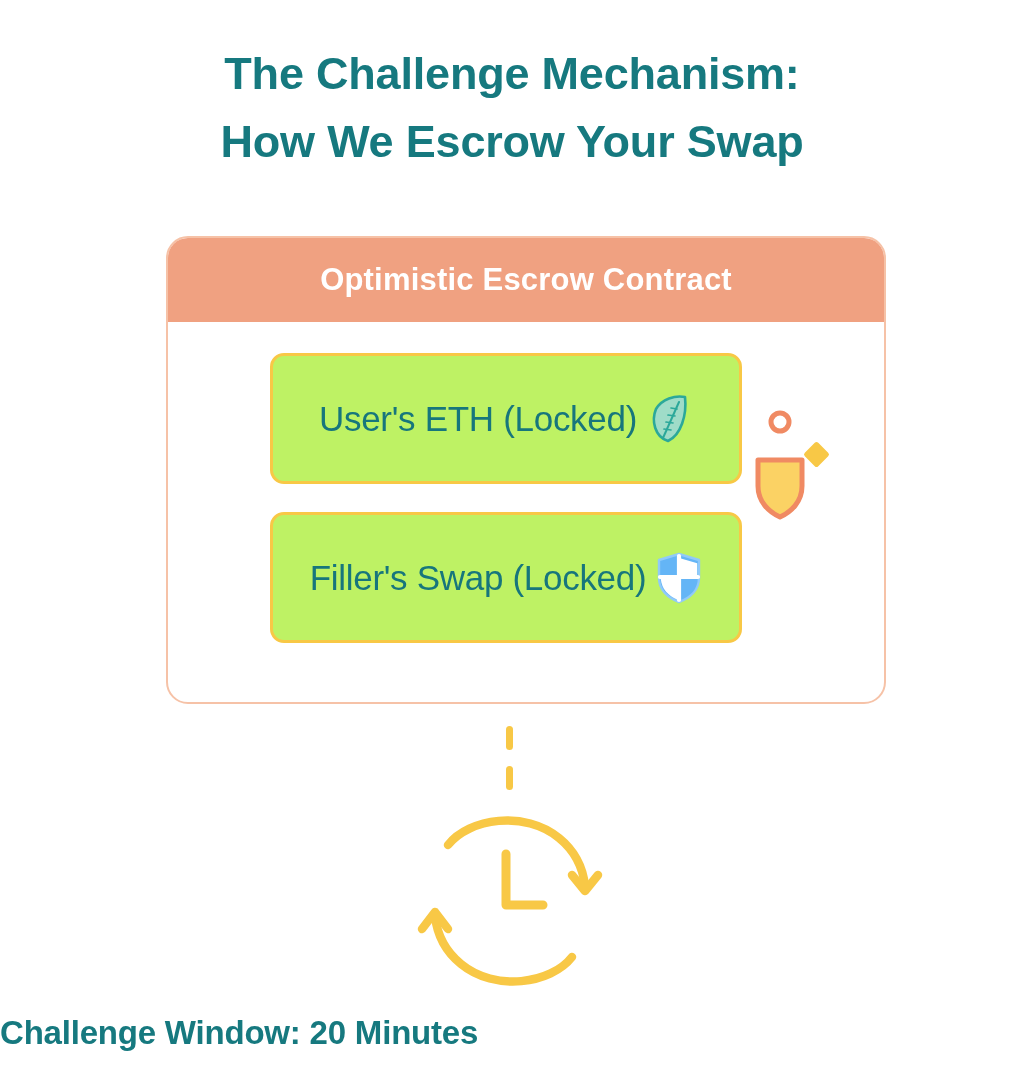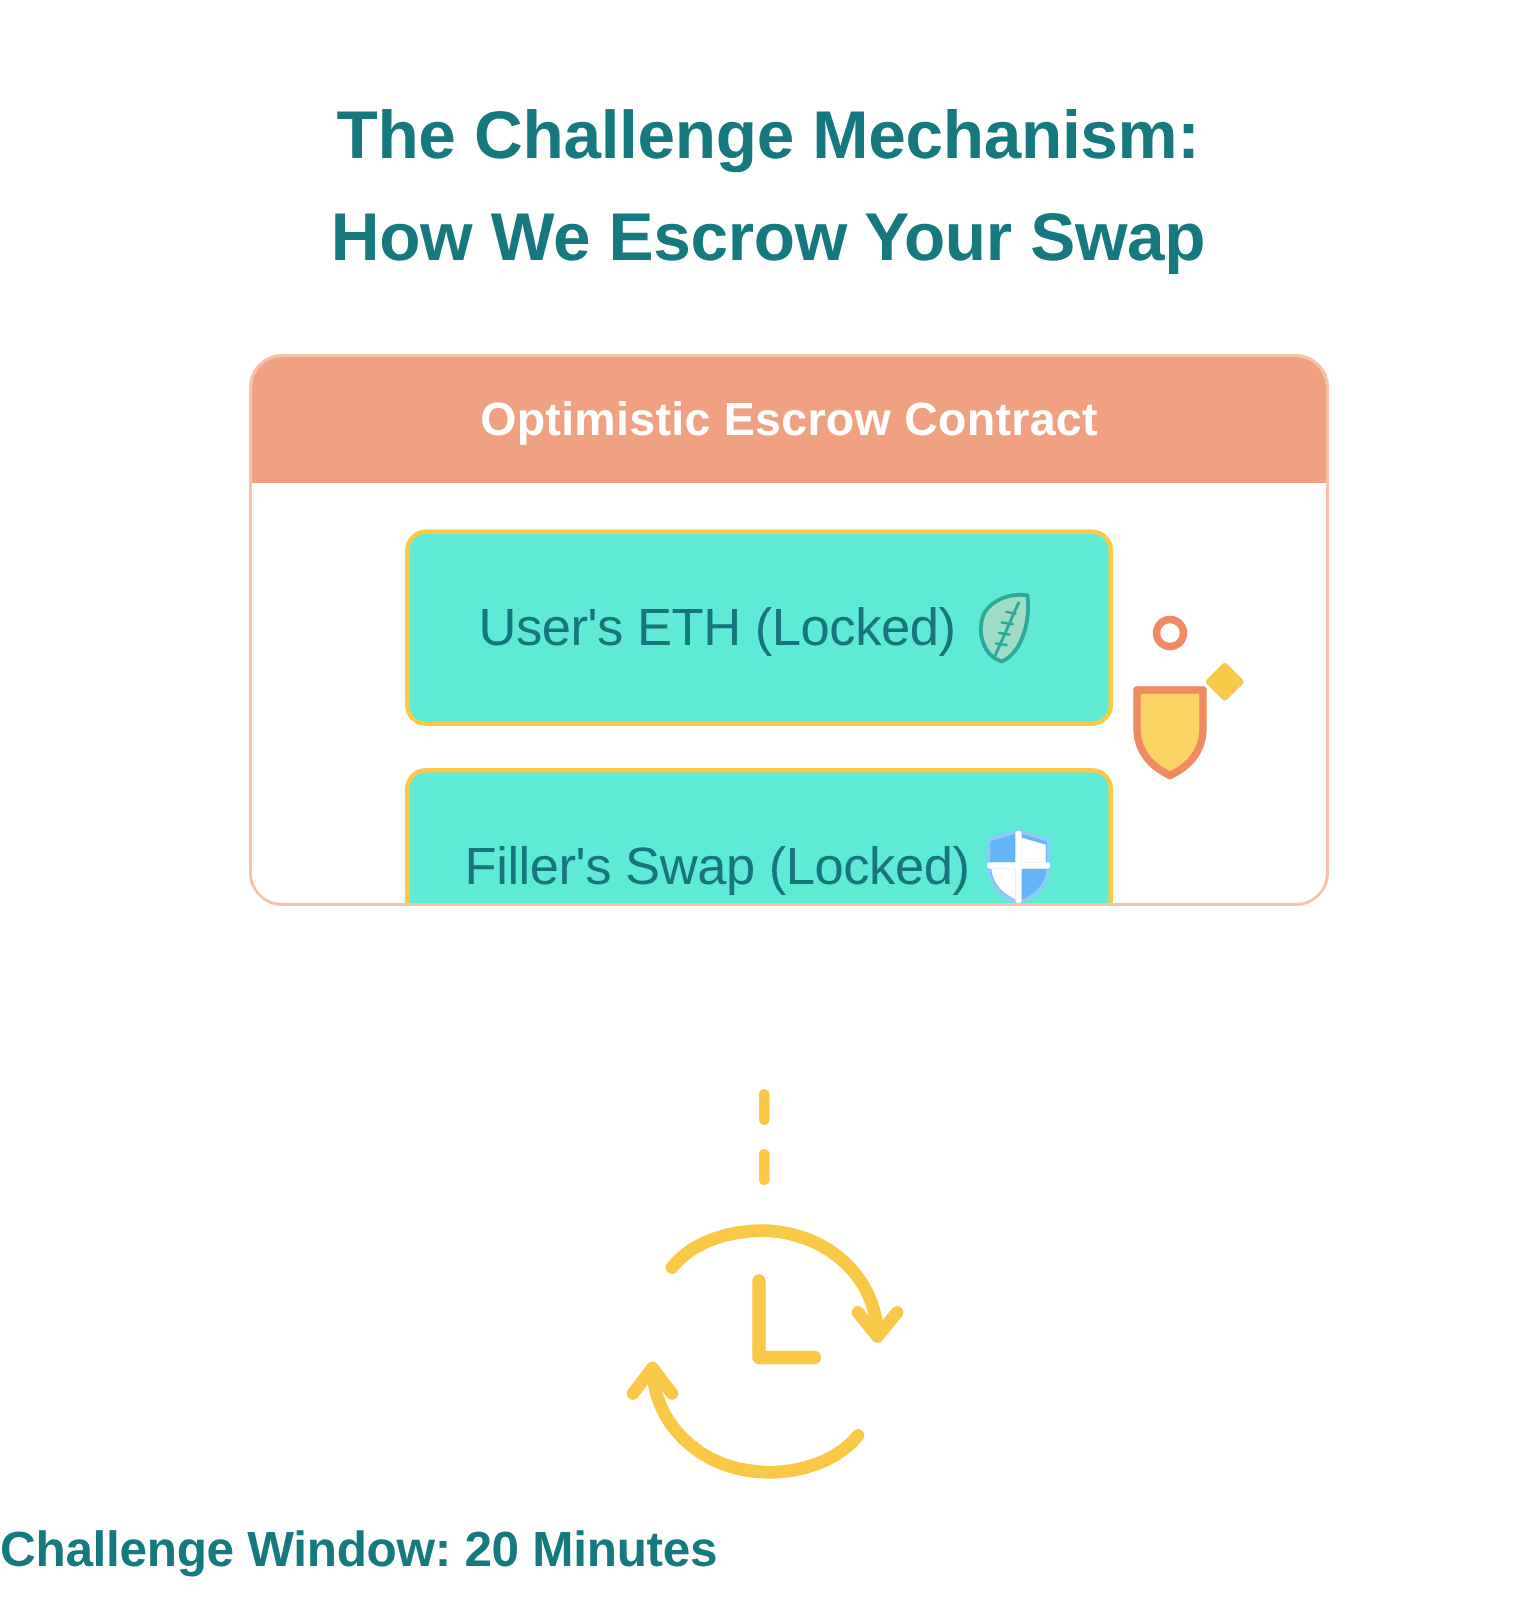--- a/index.html
+++ b/index.html
@@ -13,41 +13,41 @@
 
   body {
     font-family: "Liberation Sans", sans-serif;
     position: relative;
     overflow: hidden;
   }
 
   
   .title-block {
     position: absolute;
-    top: 56px;
+    top: 40px;
     left: 0;
     width: 1024px;
     text-align: center;
   }
   .title-line {
     display: block;
     color: #16797F;
     font-size: 45px;
     font-weight: 700;
     line-height: 68px;
     letter-spacing: -0.2px;
   }
 
   
   .escrow-card {
     position: absolute;
     left: 166px;
     top: 236px;
     width: 720px;
-    height: 368px;
+    height: 468px;
     border-radius: 22px;
     background: #ffffff;
     border: 2px solid #F6C2A7;
     overflow: hidden;
   }
   .escrow-header {
     height: 84px;
     background: #F0A181;
     display: flex;
     align-items: center;
@@ -64,21 +64,21 @@
     height: 380px;
     padding: 0;
   }
 
   
   .asset-row {
     position: absolute;
     left: 102px;
     width: 472px;
     height: 131px;
-    background: #5eead4;
+    background: #bef264;
     border: 3px solid #F8C846;
     border-radius: 14px;
     display: flex;
     align-items: center;
     justify-content: center;
     gap: 10px;
   }
   .asset-row.row-1 { top: 31px; }
   .asset-row.row-2 { top: 190px; }
 

